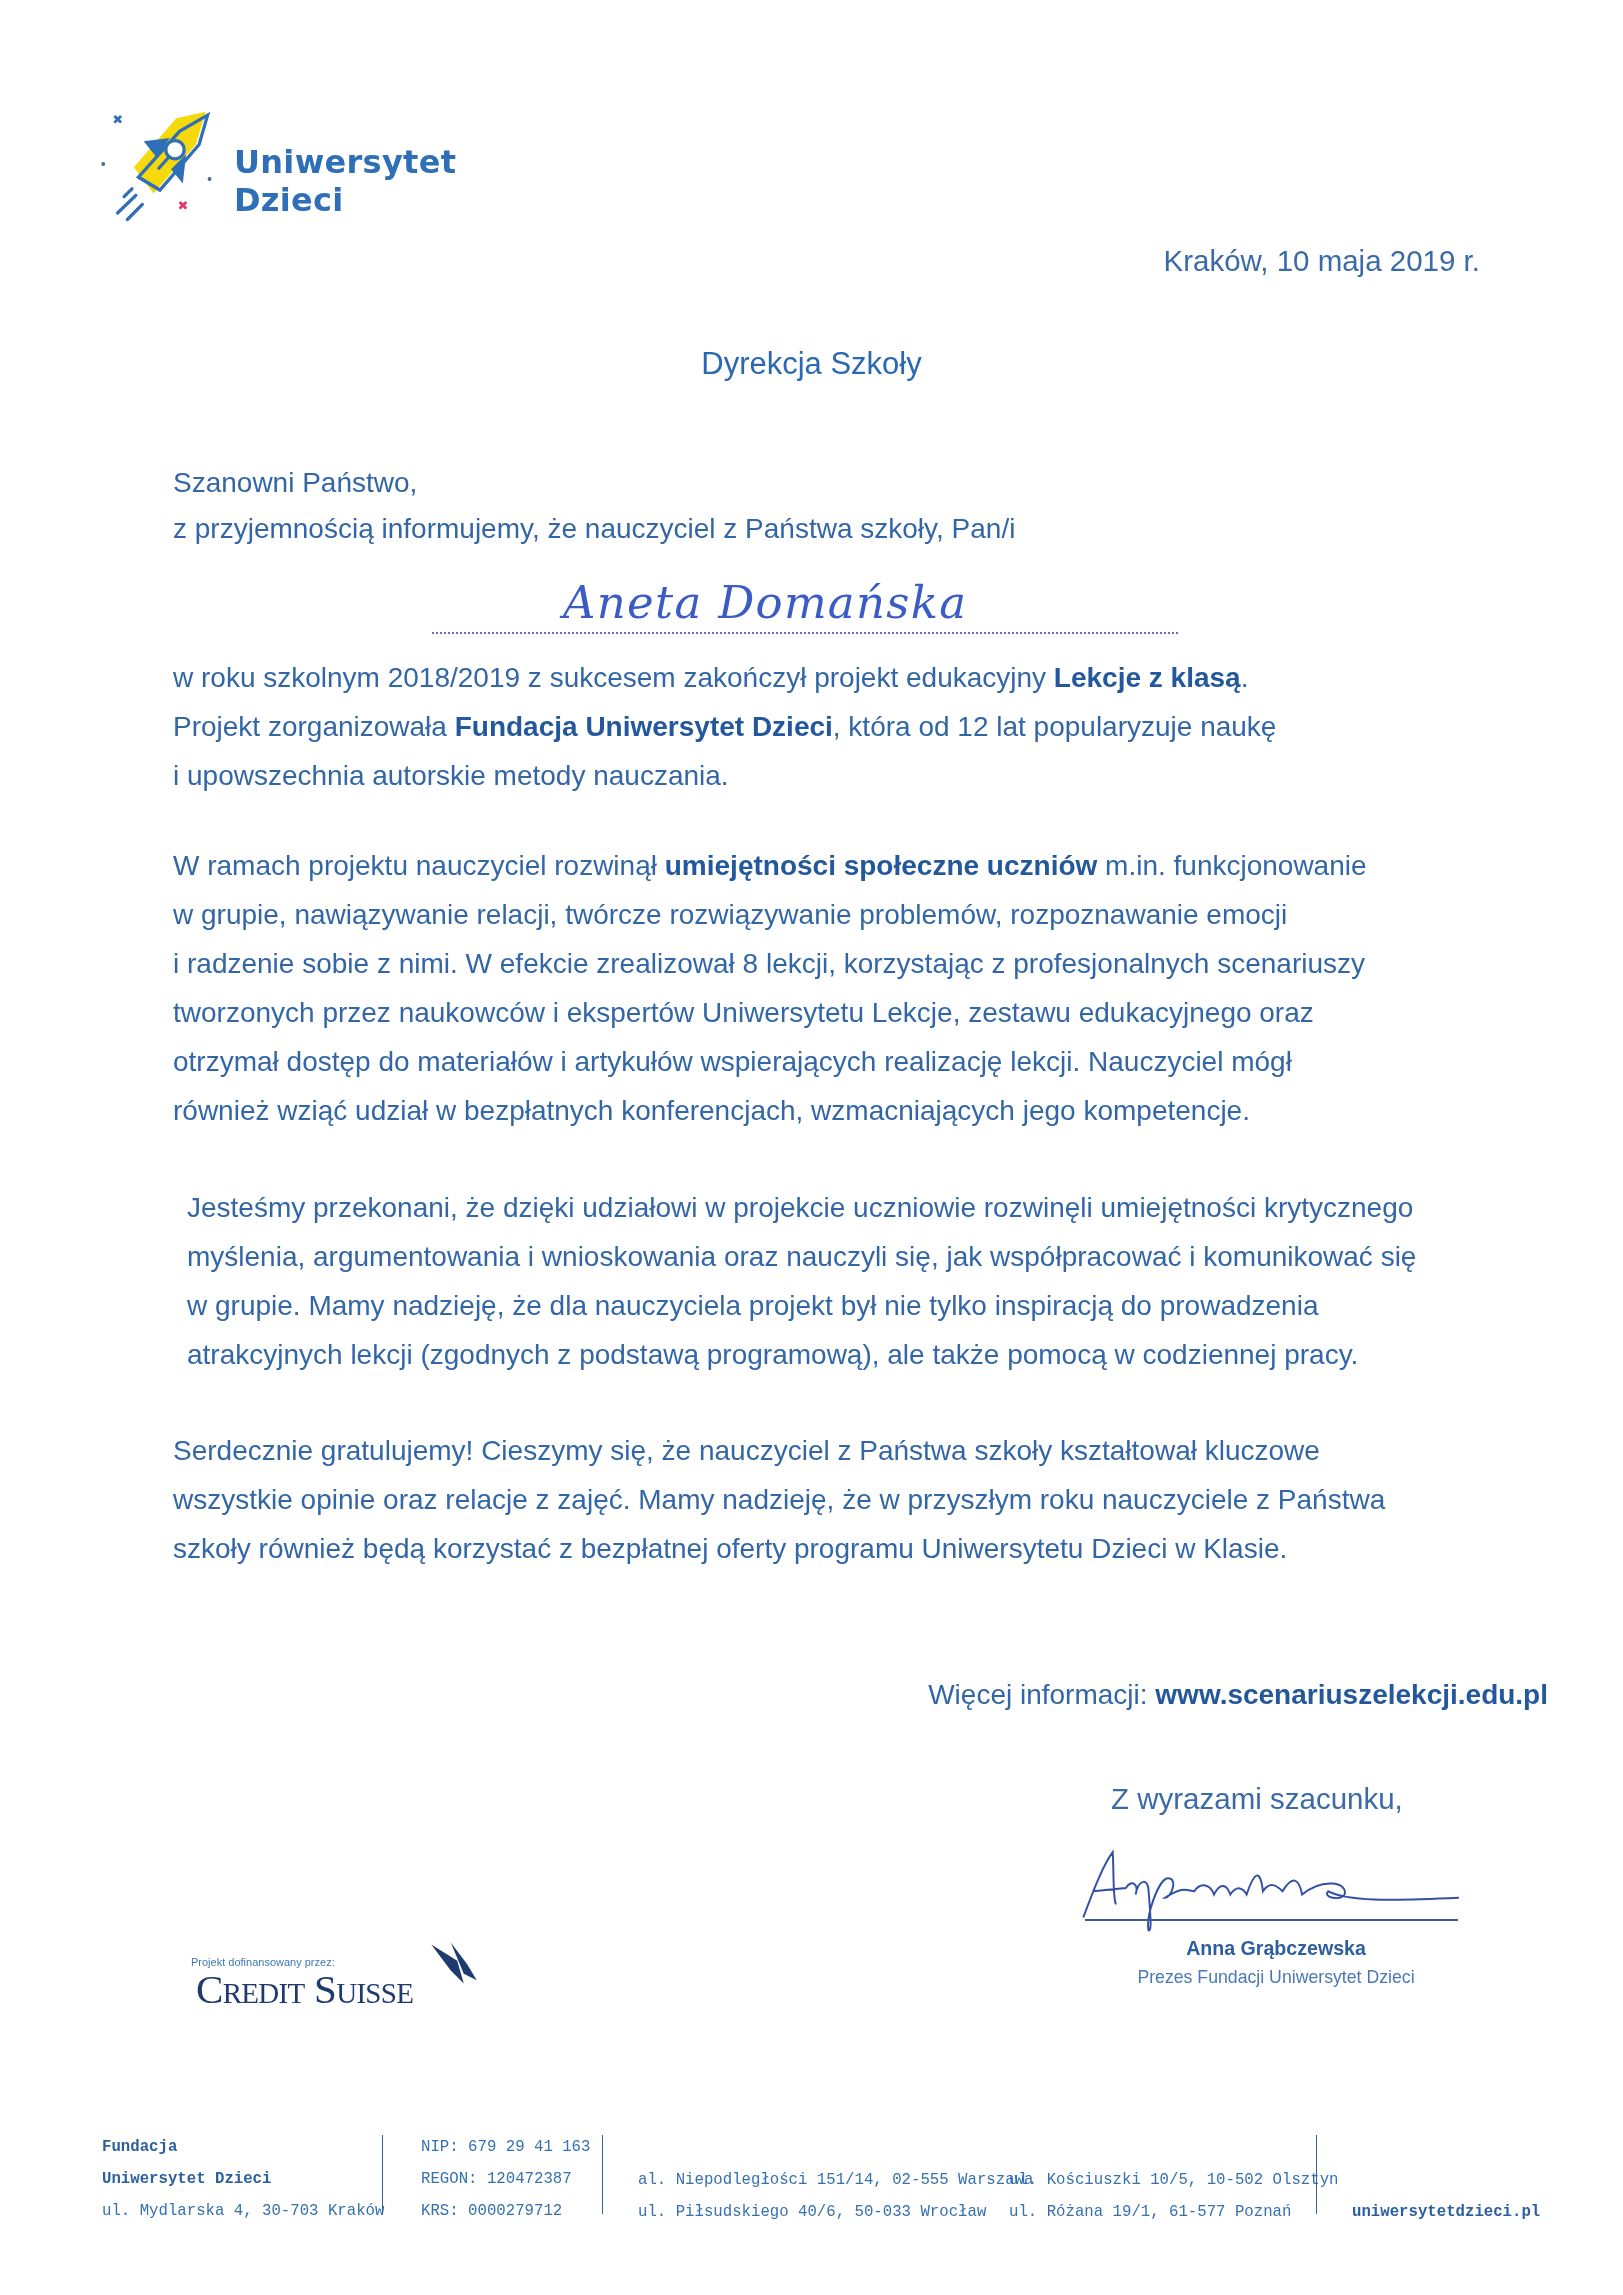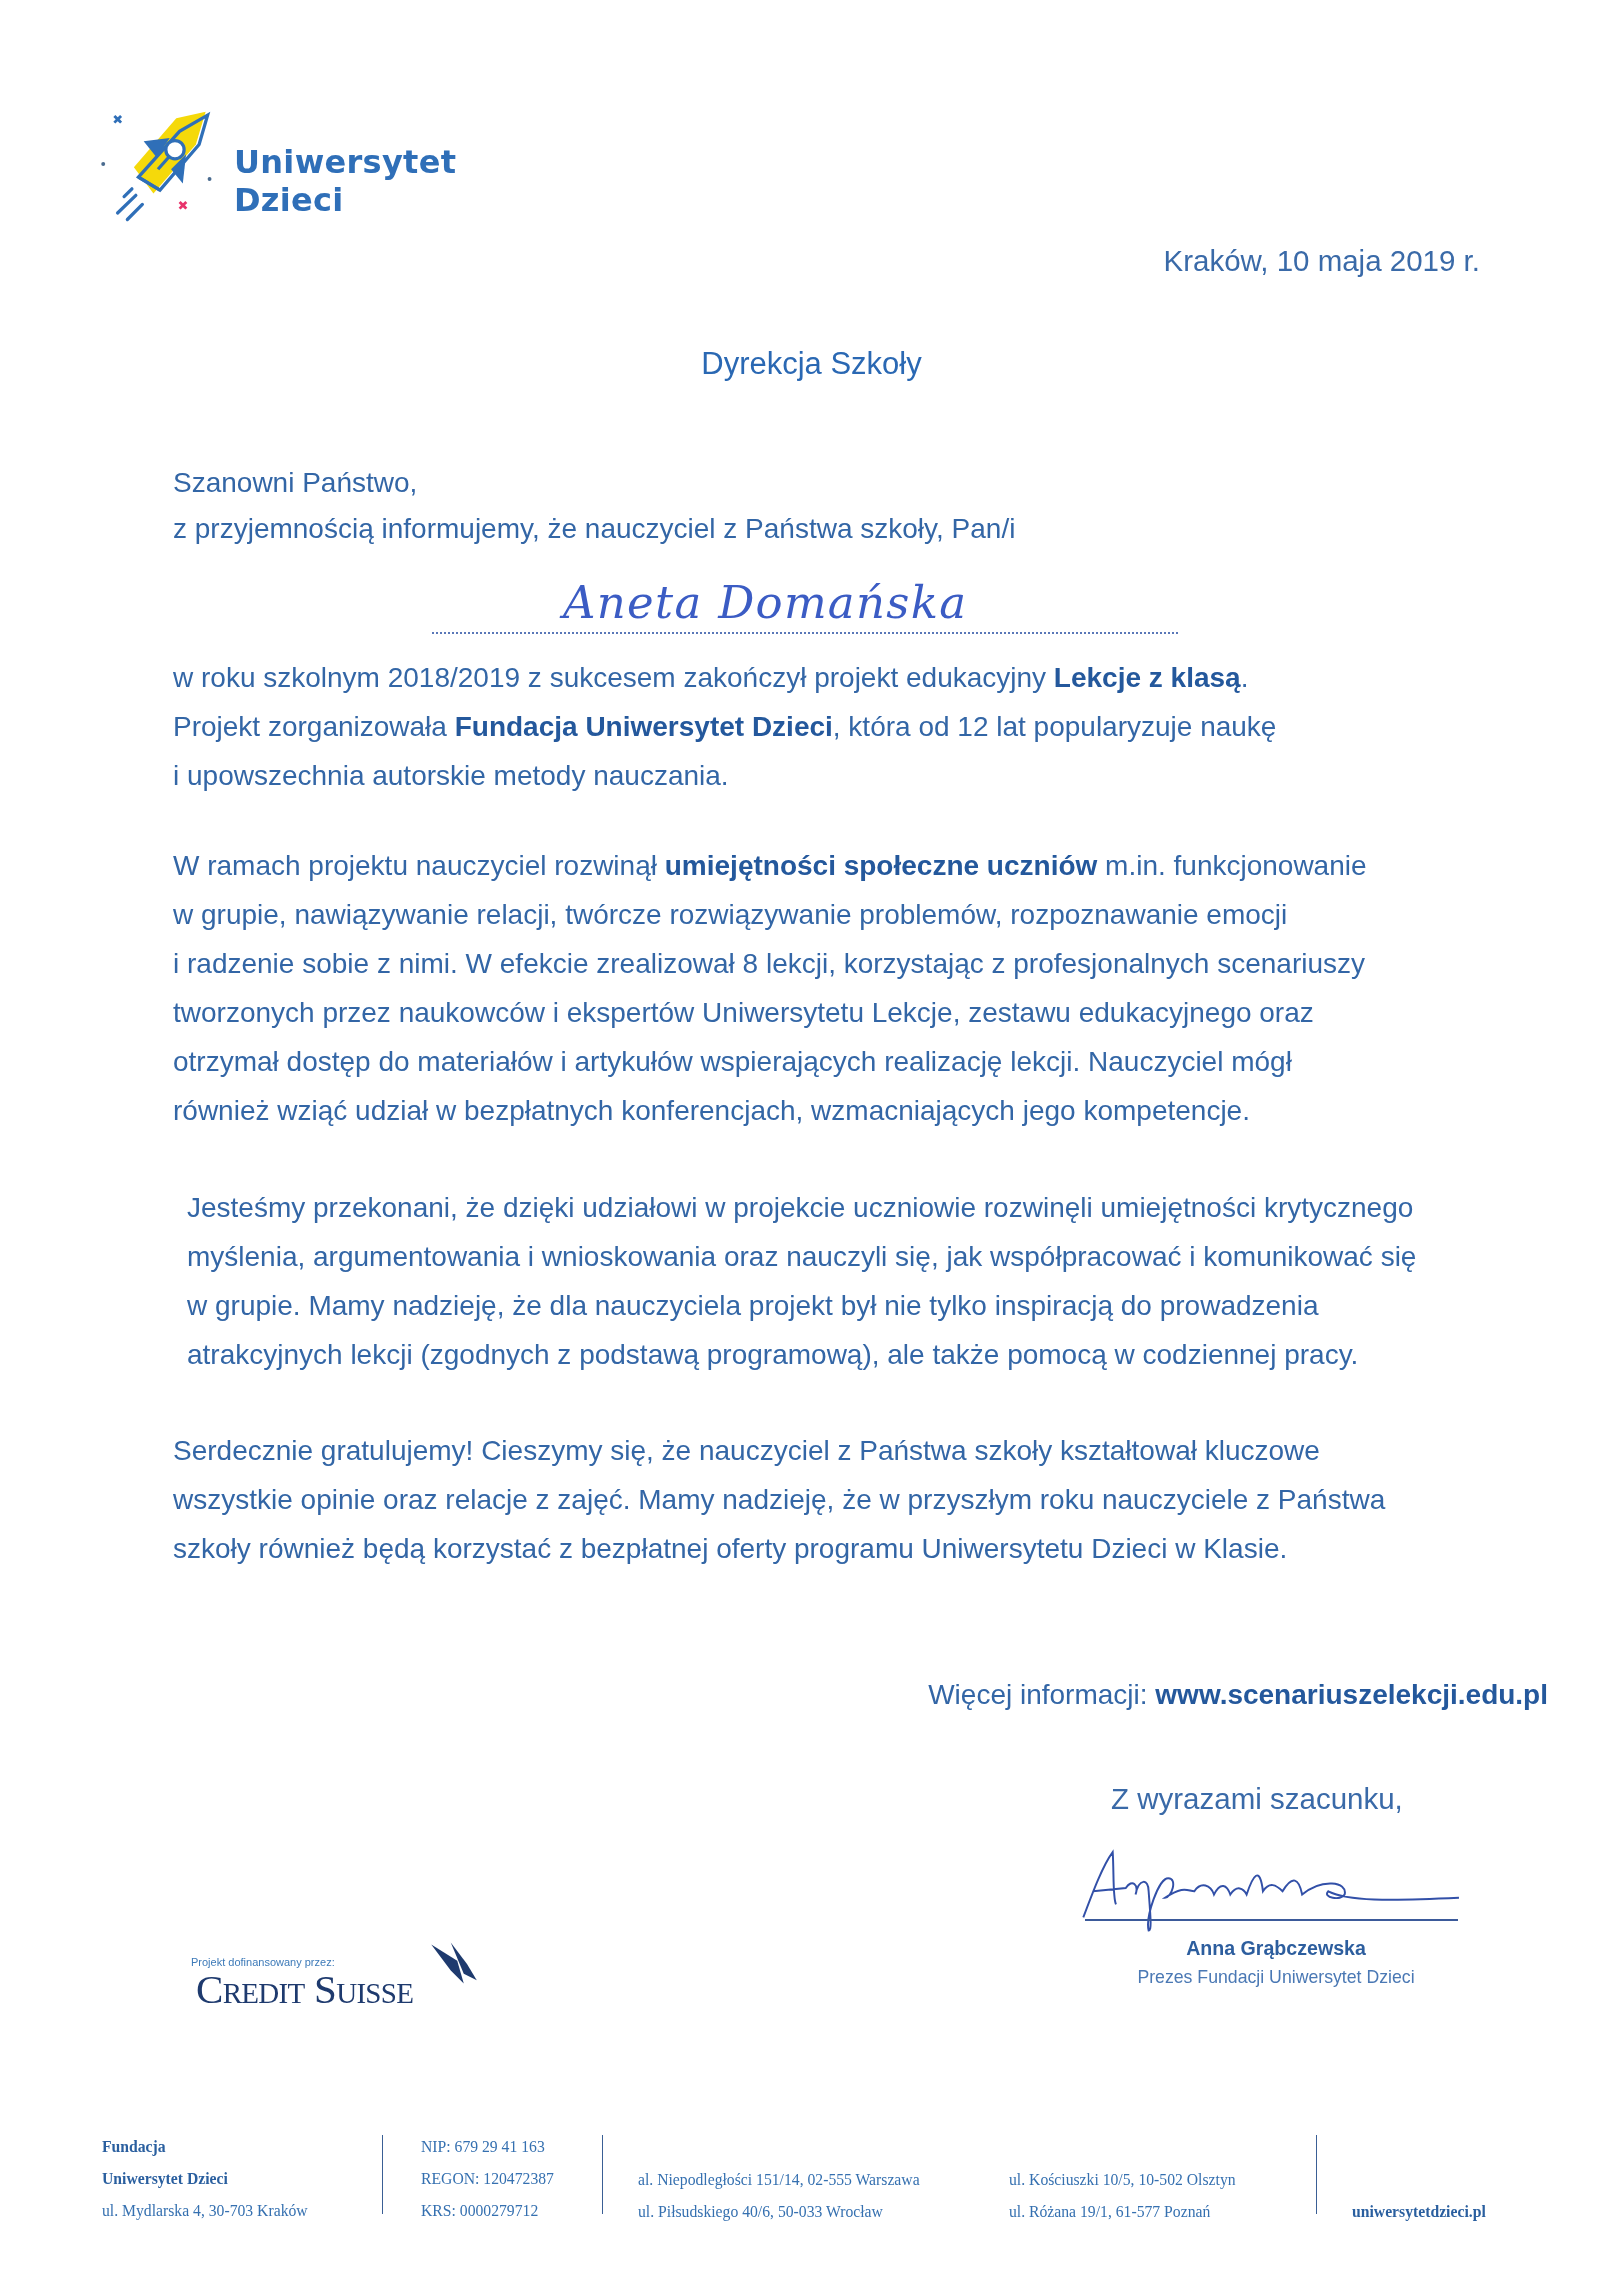--- a/index.html
+++ b/index.html
@@ -37,21 +37,21 @@
   #signer { left: 1073px; top: 1937px; width: 406px; text-align: center; font-weight: bold;
             font-size: 19.6px; color: #2d5e9e; }
   #signer-role { left: 1073px; top: 1967px; width: 406px; text-align: center; font-size: 17.7px; color: #4a78b4; }
 
   #sponsor-label { left: 191px; top: 1956px; font-size: 11px; color: #3d7ab8; }
   #sponsor-logo { left: 196px; top: 1954px; width: 295px; height: 59px; }
   #sponsor-name { position: absolute; left: 0; bottom: 0; font-family: "Liberation Serif", serif;
                   font-size: 41px; color: #1e3a6e; font-variant: small-caps; letter-spacing: -0.7px; text-align: center; }
 
   
-  .foot { font-family: Liberation Serif, serif; font-size: 15.7px; line-height: 32px; color: #3570b0; }
+  .foot { font-family: Liberation Mono, monospace; font-size: 15.7px; line-height: 32px; color: #3570b0; }
   .foot b { color: #2a5f9f; }
   #foot-org { left: 102px; top: 2131px; }
   #foot-ids { left: 421px; top: 2131px; }
   #foot-addr1 { left: 638px; top: 2164px; }
   #foot-addr2 { left: 1009px; top: 2164px; }
   #foot-web { left: 1352px; top: 2196px; font-weight: bold; color: #2a5f9f; }
   .vsep { width: 0; border-left: 1.3px solid #3a5f95; }
   #sep1 { left: 382px; top: 2135px; height: 79px; }
   #sep2 { left: 602px; top: 2135px; height: 79px; }
   #sep3 { left: 1316px; top: 2135px; height: 79px; }

